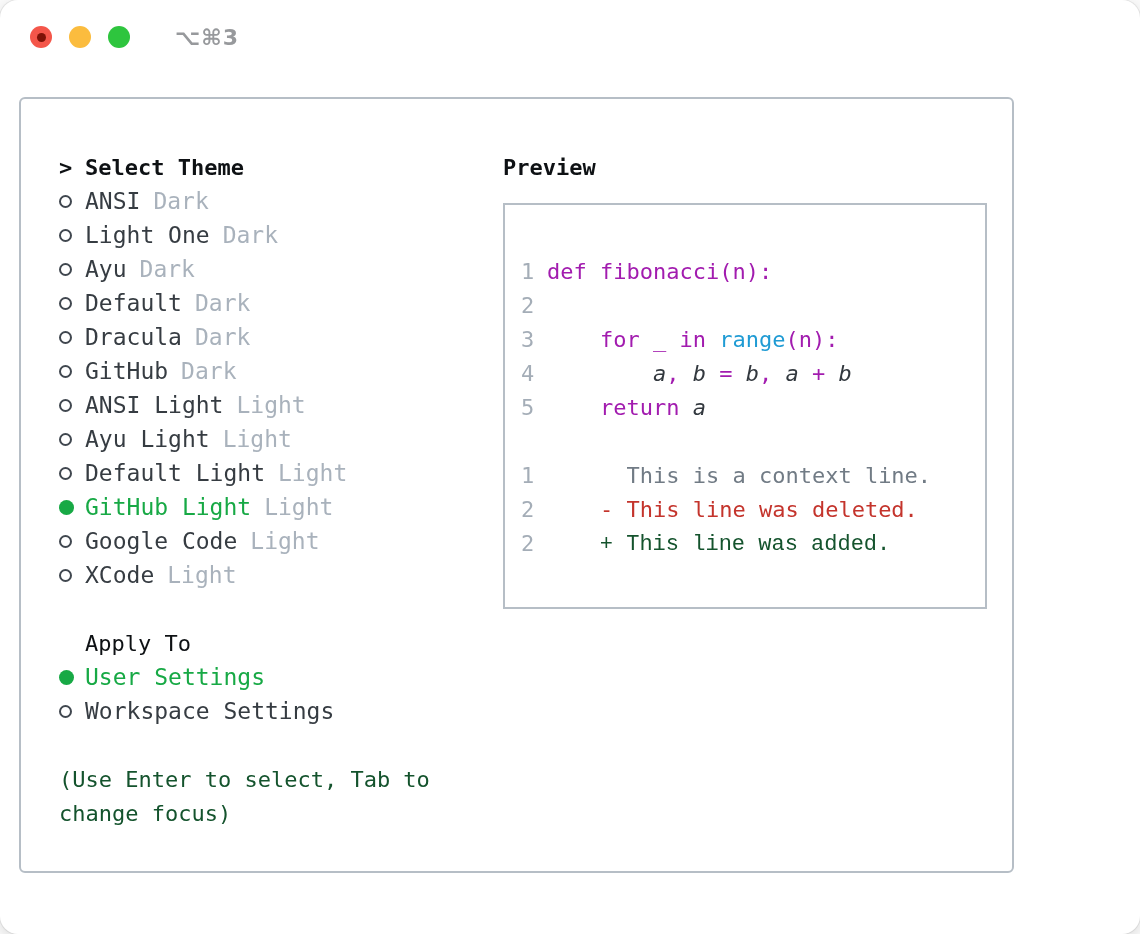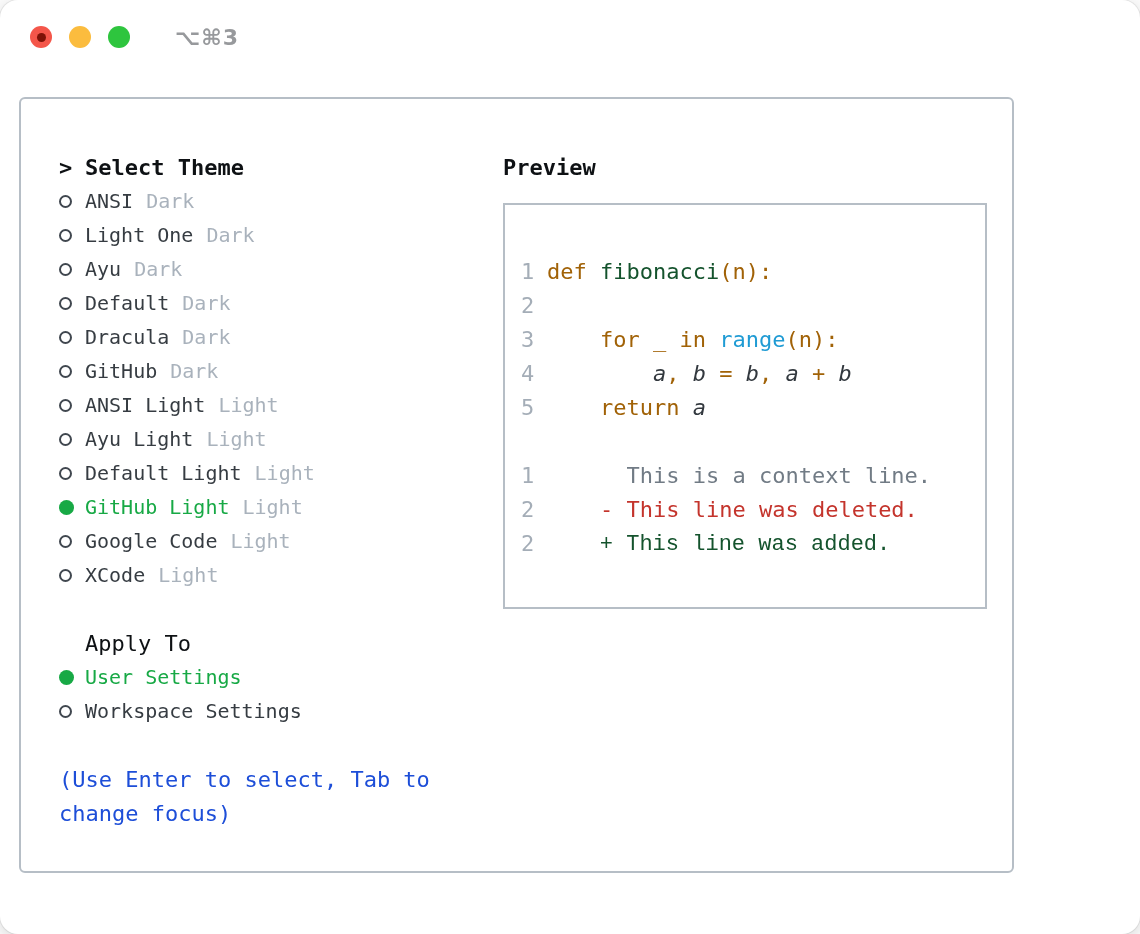--- a/index.html
+++ b/index.html
@@ -19,42 +19,42 @@
     border-radius:50%; background:#7e1207; }
   .shortcut { margin-left:28px; color:#97999c; font-family:"DejaVu Sans", sans-serif;
     font-size:22px; font-weight:700; letter-spacing:1px; }
   
   .panel {
     position:absolute; left:19px; top:97px; width:995px; height:776px;
     border:2px solid #b6bec6; border-radius:6px; background:#fff; display:flex;
   }
   .left-col  { flex:none; width:442px; padding:51px 0 0 38px; }
   .right-col { flex:1; padding:51px 0 16px 40px; }
-  .row { display:flex; align-items:center; height:34px; font-size:20px; color:#363c42; }
+  .row { display:flex; align-items:center; height:34px; font-size:23px; color:#363c42; }
   .spacer { height:34px; }
   .marker { width:26px; flex:none; display:flex; align-items:center; }
   .dot-outline { width:13px; height:13px; border:2px solid #40474f; border-radius:50%; }
   .dot-filled  { width:15px; height:15px; border-radius:50%; background:#17a945; }
   .hdr { font-weight:bold; color:#0e1114; font-size:22px; height:34px; display:flex; align-items:center; }
   .prompt { font-weight:bold; color:#0e1114; }
   .theme-name { white-space:pre; }
   .theme-variant { color:#a9b2bc; margin-left:13px; white-space:pre; }
   .row.selected .theme-name, .row.selected .apply-label { color:#17a945; }
   .apply-indent { margin-left:26px; }
-  .hint { height:34px; display:flex; align-items:center; font-size:22px; color:#1d4ed8; white-space:pre; }
+  .hint { height:34px; display:flex; align-items:center; font-size:22px; color:#14532d; white-space:pre; }
   
   .preview-box {
     margin-top:19px; width:484px; height:406px;
     border:2px solid #b6bec6; background:#fff; padding:49px 0 0 16px; overflow:hidden;
   }
   .code-line { display:flex; height:34px; align-items:center; font-size:22px; white-space:pre; }
   .code-num { flex:none; width:14px; color:#a4adb7; }
   .code-text { margin-left:12px; white-space:pre; }
-  .seg-code    { color:#a16207; }
-  .seg-func    { color:#14532d; }
+  .seg-code    { color:#a21caf; }
+  .seg-func    { color:#a21caf; }
   .seg-var     { color:#32383e; font-style:italic; }
   .seg-lit     { color:#0d8181; }
   .seg-call    { color:#1f9bd4; }
   .seg-context { color:#717b85; }
   .seg-deleted { color:#c4342c; }
   .seg-added   { color:#14532d;font-family:Liberation Mono, monospace; }
 </style>
 </head>
 <body>
 

